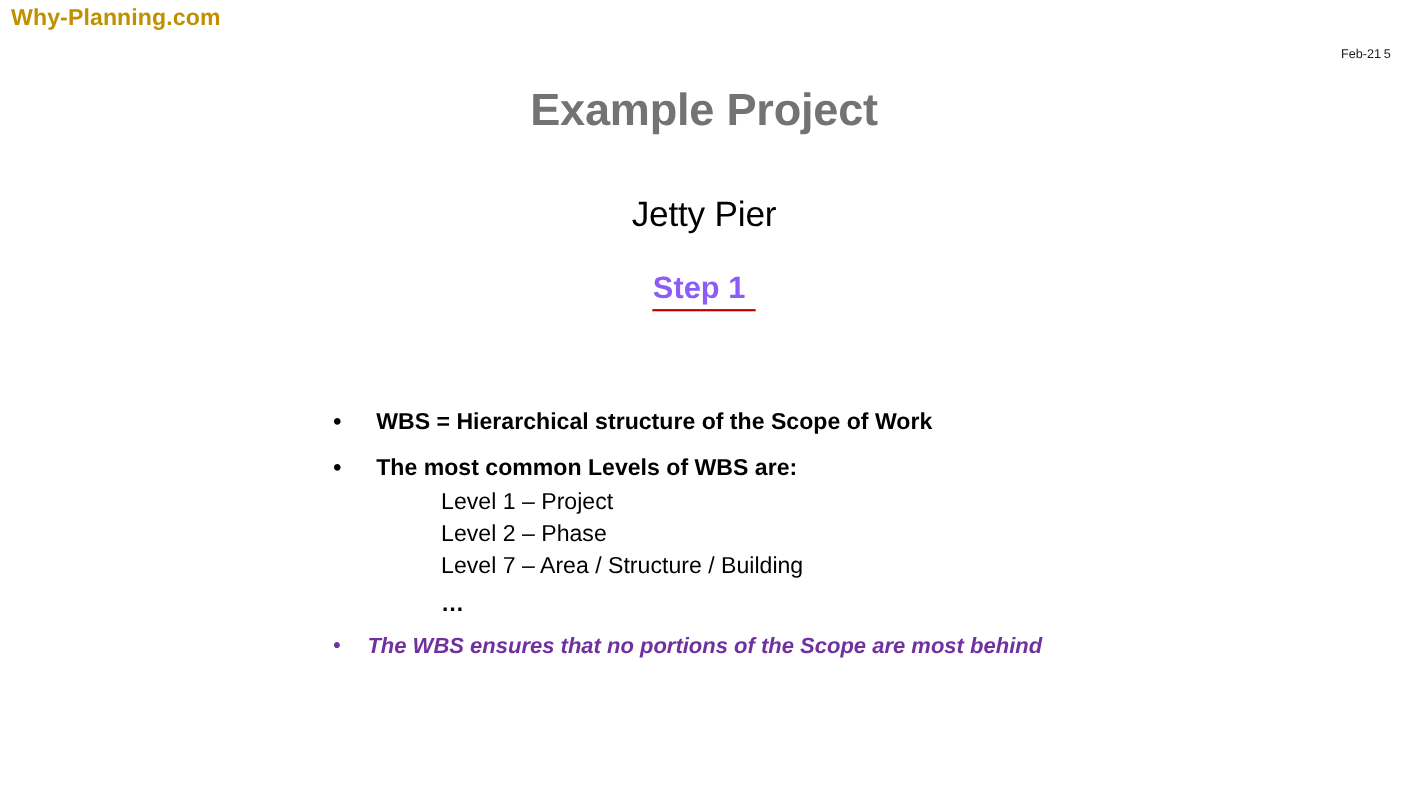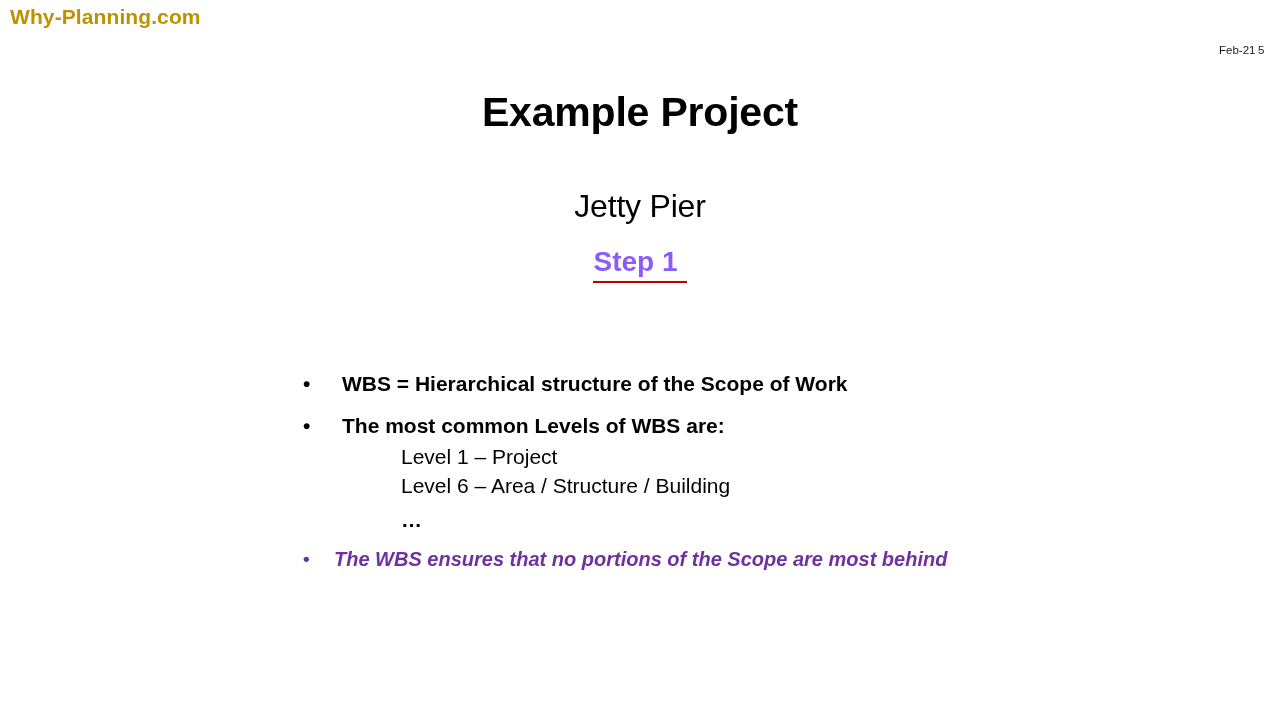--- a/index.html
+++ b/index.html
@@ -54,24 +54,23 @@
   #title-block {
     position: absolute;
     left: 0;
     top: 76px;
     width: 1280px;
     text-align: center;
   }
   #title-main {
     font-size: 41px;
     font-weight: bold;
-    color: #000000;
+    color: #737373;
     line-height: 48px;
     letter-spacing: -0.2px;
-    margin-top: 12px;
   }
   #title-sub {
     font-size: 32px;
     font-weight: normal;
     color: #000000;
     line-height: 45px;
     letter-spacing: -0.2px;
     margin-top: 48px;
   }
 
@@ -200,21 +199,22 @@
       <span>WBS = Hierarchical structure of the Scope of Work</span>
     </div>
 
     <div class="bullet-row" id="bullet-row-2">
       <span class="bullet-marker">•</span>
       <span>The most common Levels of WBS are:</span>
     </div>
 
     <ul class="level-list">
       <li class="level-item">Level 1 – Project</li>
-      <li class="level-item">Level 6 – Area / Structure / Building</li>
+      <li class="level-item">Level 2 – Phase</li>
+      <li class="level-item">Level 7 – Area / Structure / Building</li>
     </ul>
 
     <div id="level-ellipsis">…</div>
 
     <div id="bullet-row-3">
       <span class="bullet-marker">•</span>
       <span>The WBS ensures that no portions of the Scope are most behind</span>
     </div>
 
   </div>

